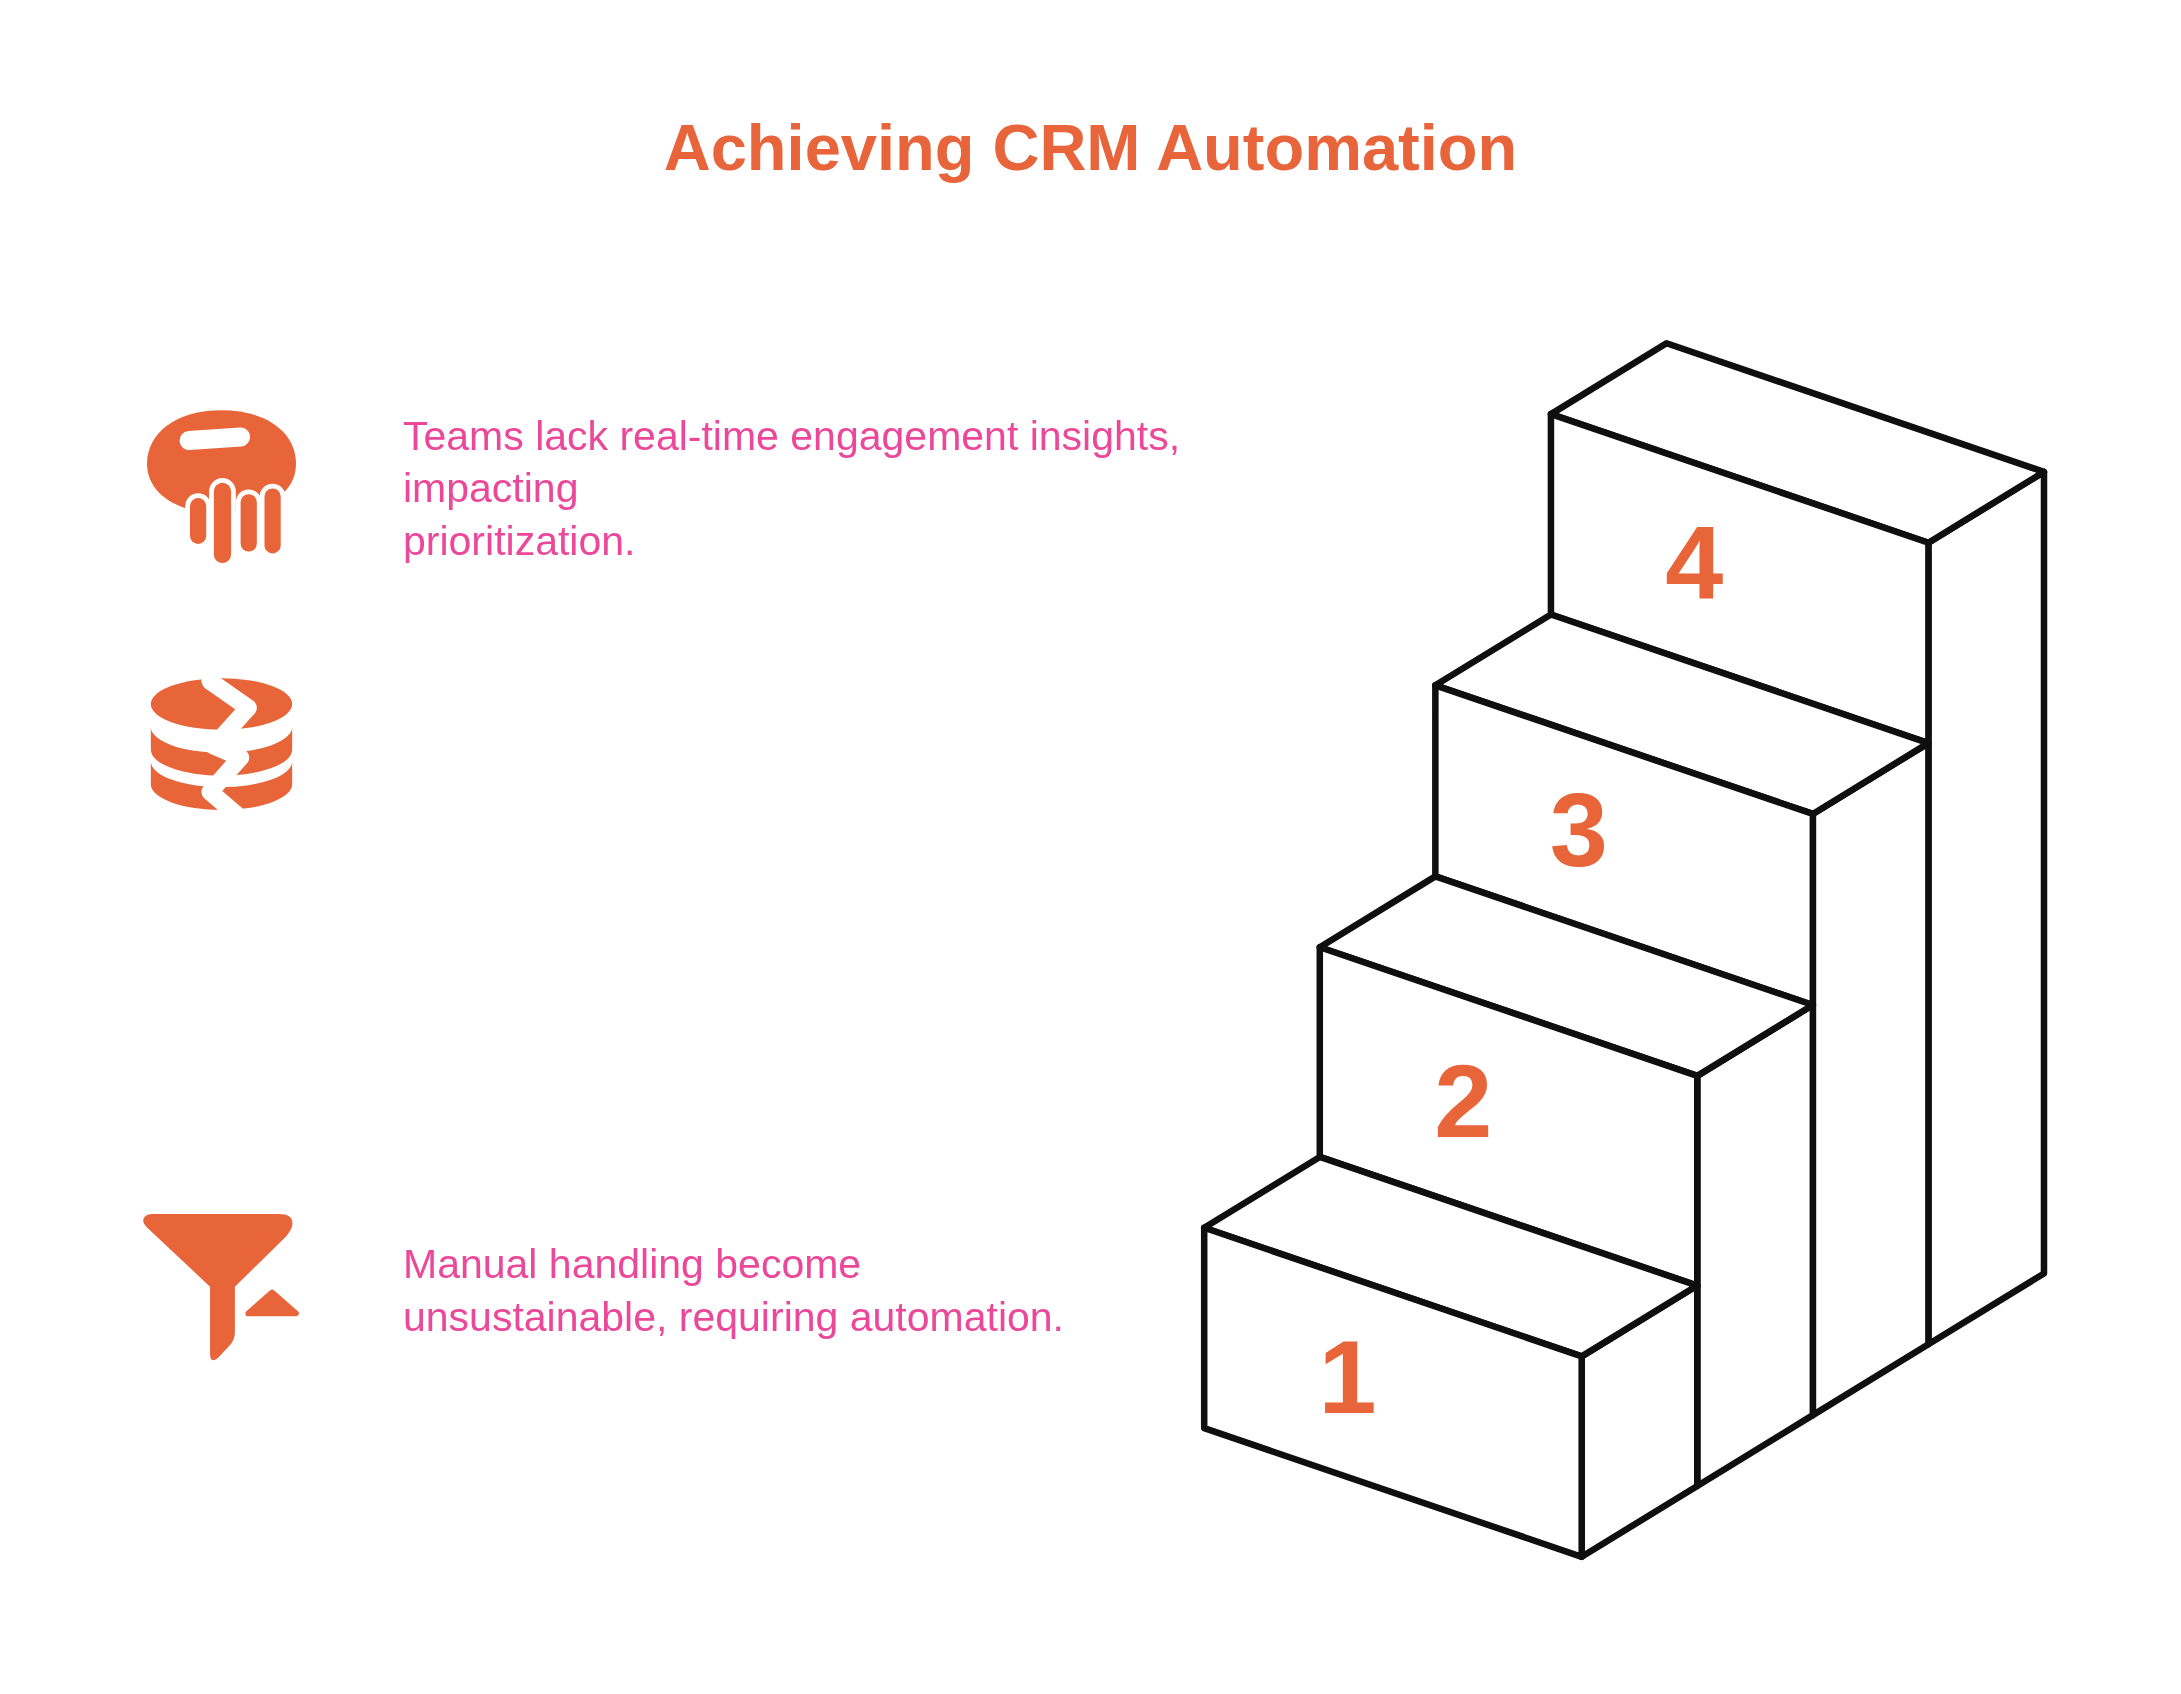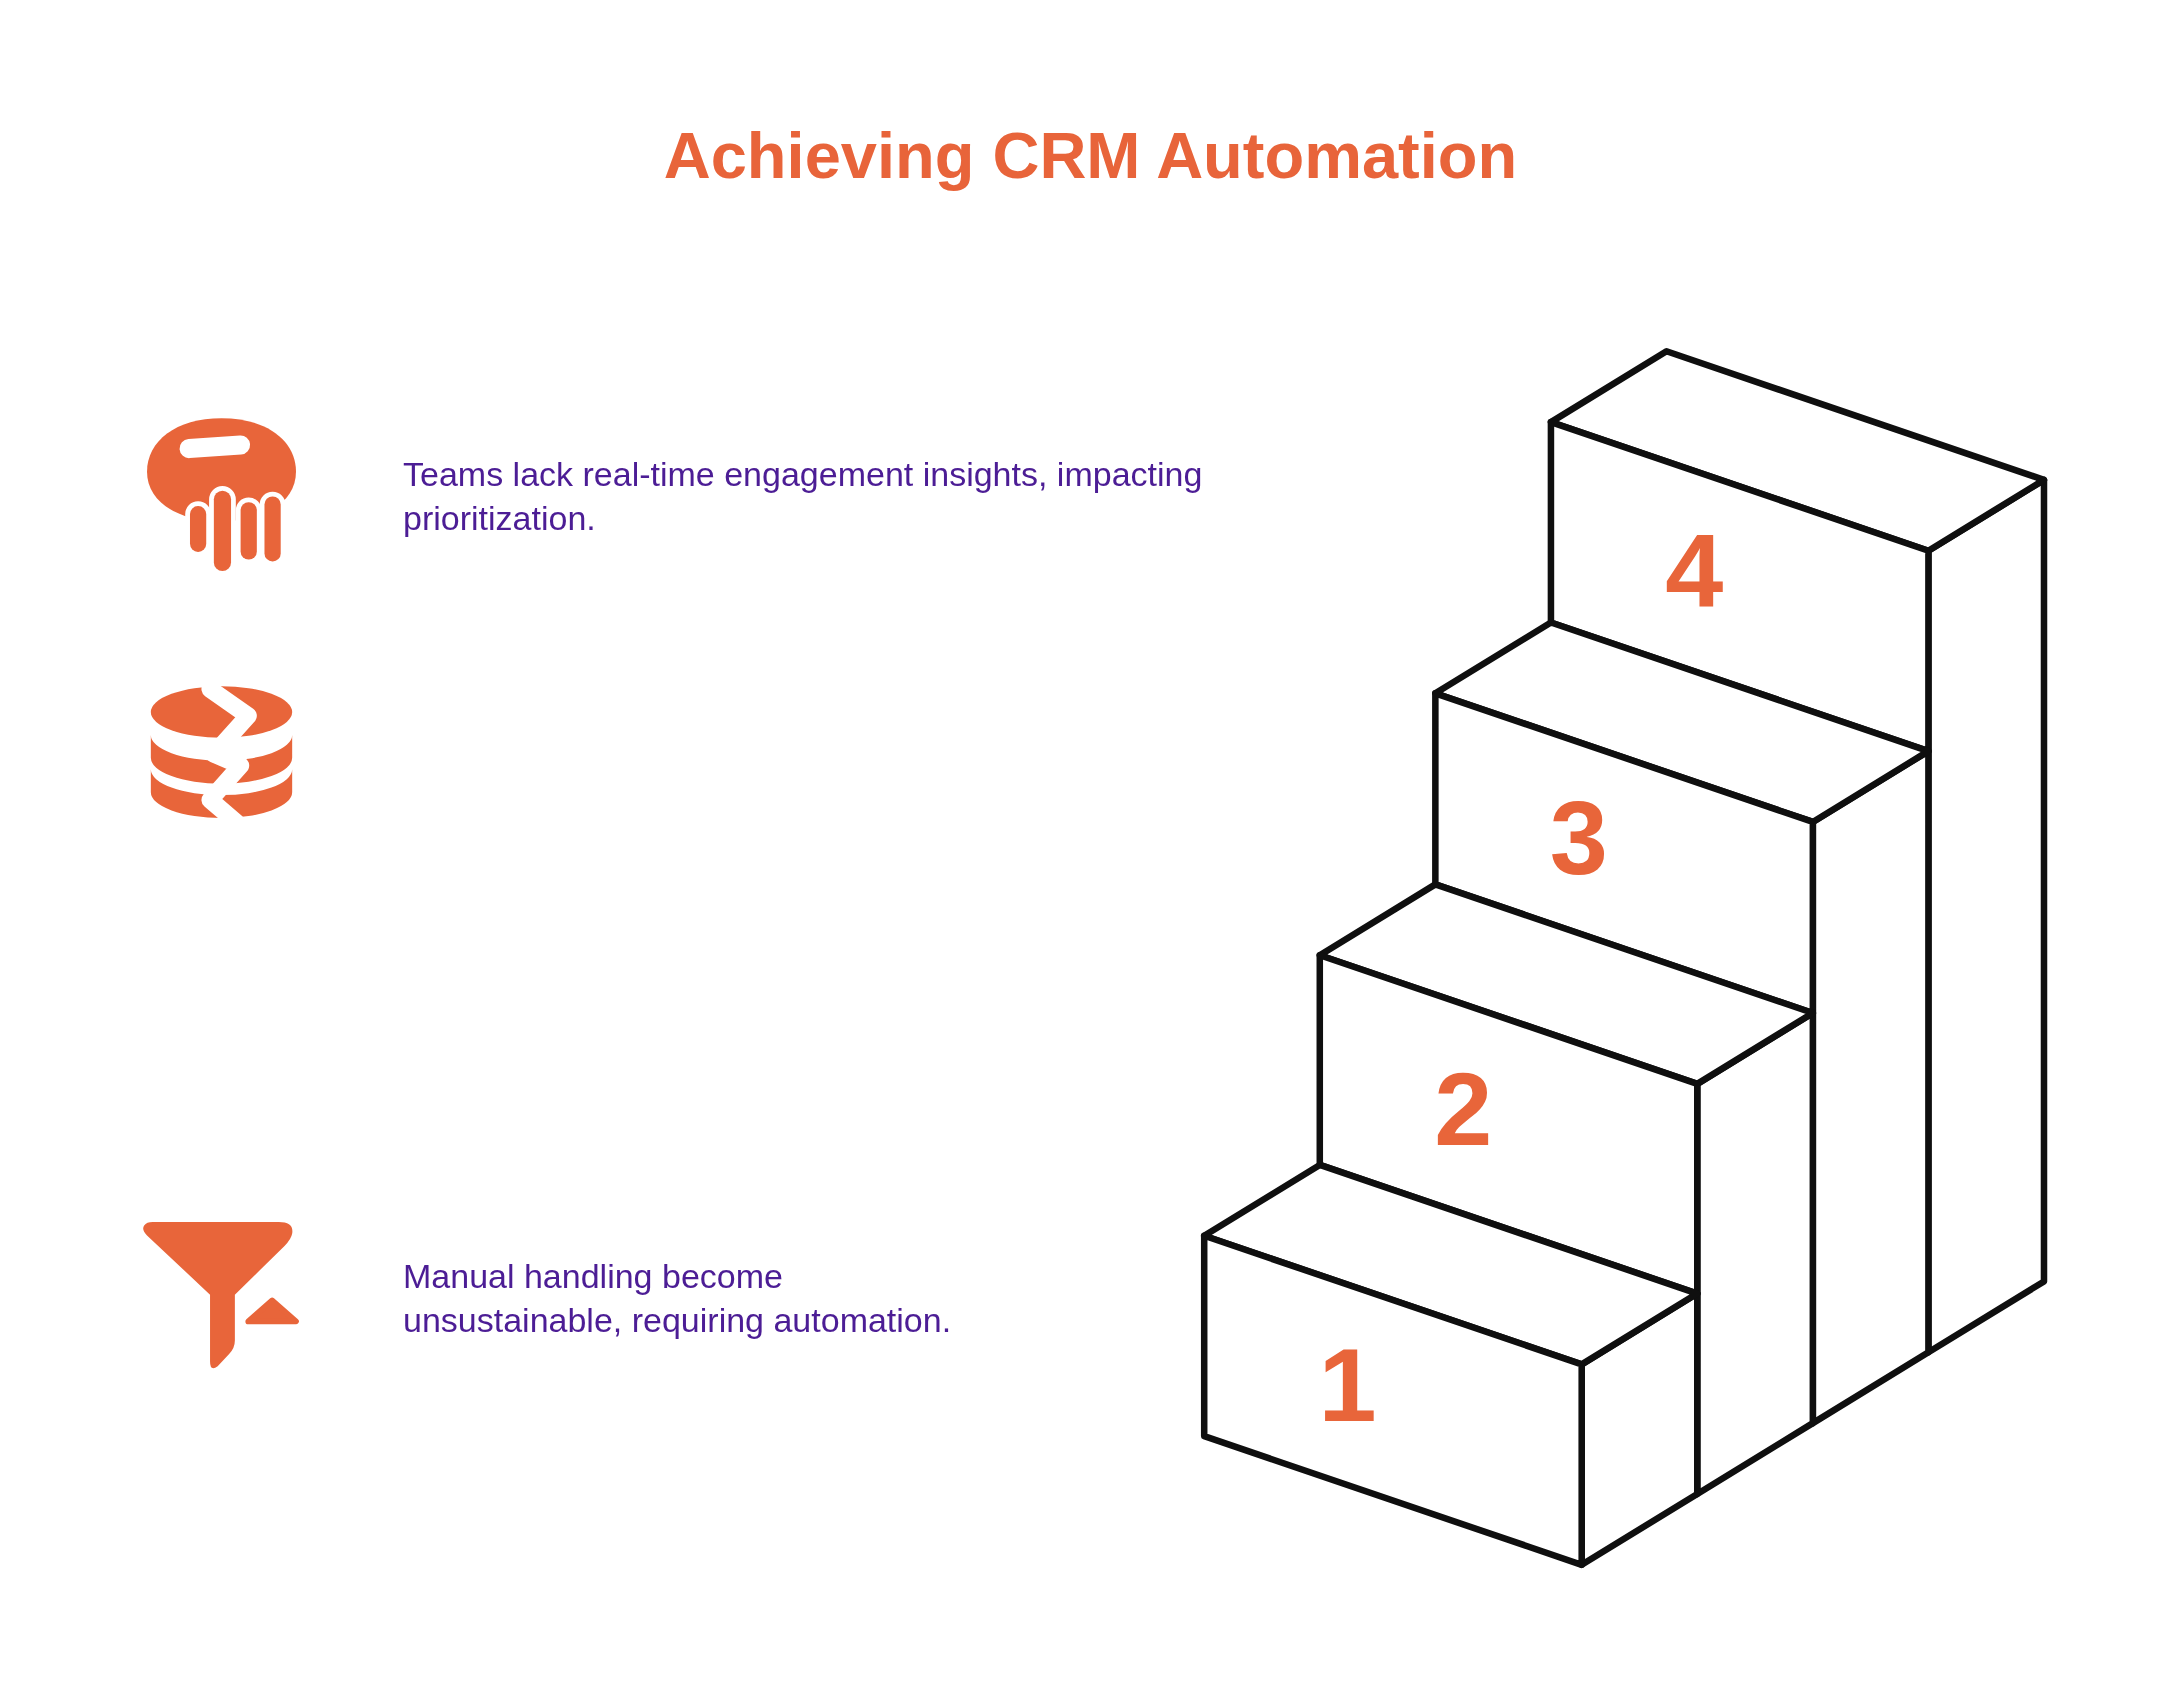--- a/index.html
+++ b/index.html
@@ -2,21 +2,20 @@
 <html style="font-size:15px"><head>
 <meta charset="utf-8">
 <style>
   html,body{margin:0;padding:0;background:#ffffff;}
   .canvas{
     position:relative;
     width:2181px;height:1626px;
     background:#ffffff;
     overflow:hidden;
     font-family:"Liberation Sans", sans-serif;
-    margin-top:8px;
   }
   .title{
     position:absolute;
     top:110px;left:0;width:100%;
     margin:0;
     text-align:center;
     font-size:65px;
     font-weight:700;
     letter-spacing:0px;
     color:#E8643A;
@@ -29,23 +28,23 @@
     display:flex;
     align-items:center;
   }
   .row-icon{
     width:191px;height:191px;
     flex:0 0 191px;
   }
   .row-icon svg{width:100%;height:100%;display:block;}
   .row-text{
     margin:0 0 0 86px;
-    font-size:34px;
+    font-size:41px;
     line-height:1.27;
-    color:#4c1d95;
+    color:#ec4899;
     white-space:pre-line;
   }
   #stairs-svg{position:absolute;top:0;left:0;}
   .step-num{
     font-family:"Liberation Sans", sans-serif;
     font-weight:700;
     font-size:112px;
     text-anchor:middle;
   }
 </style>

